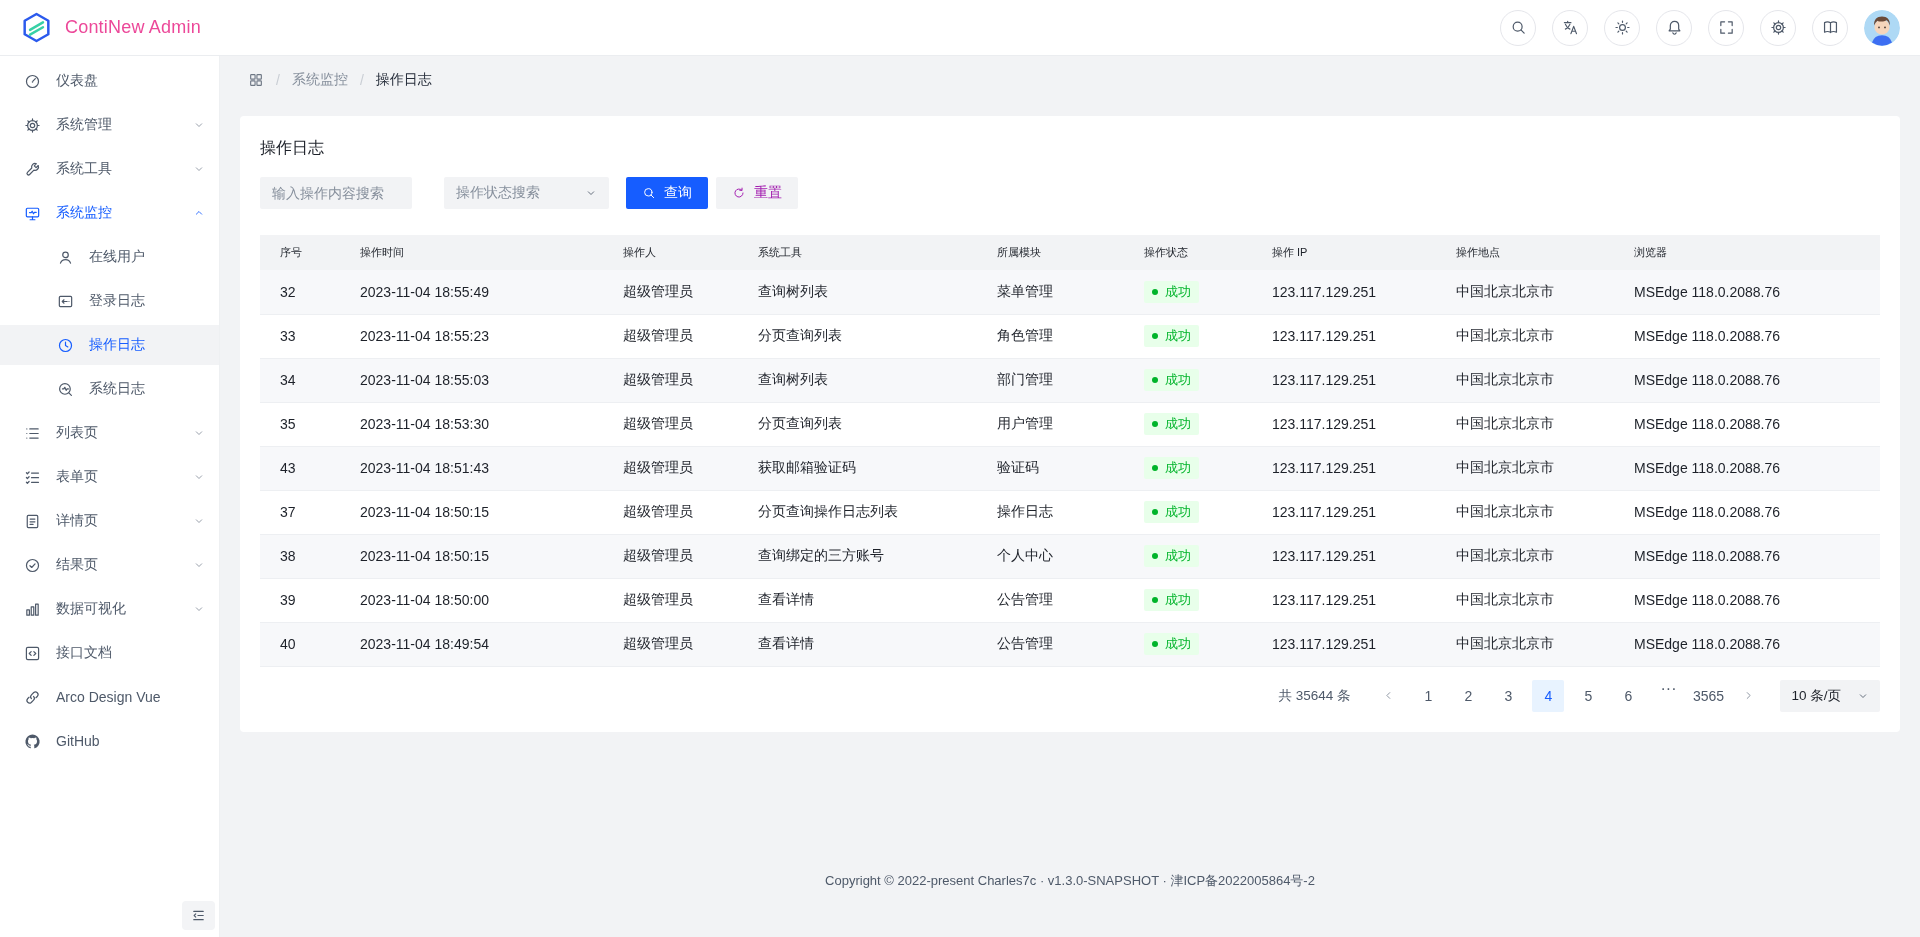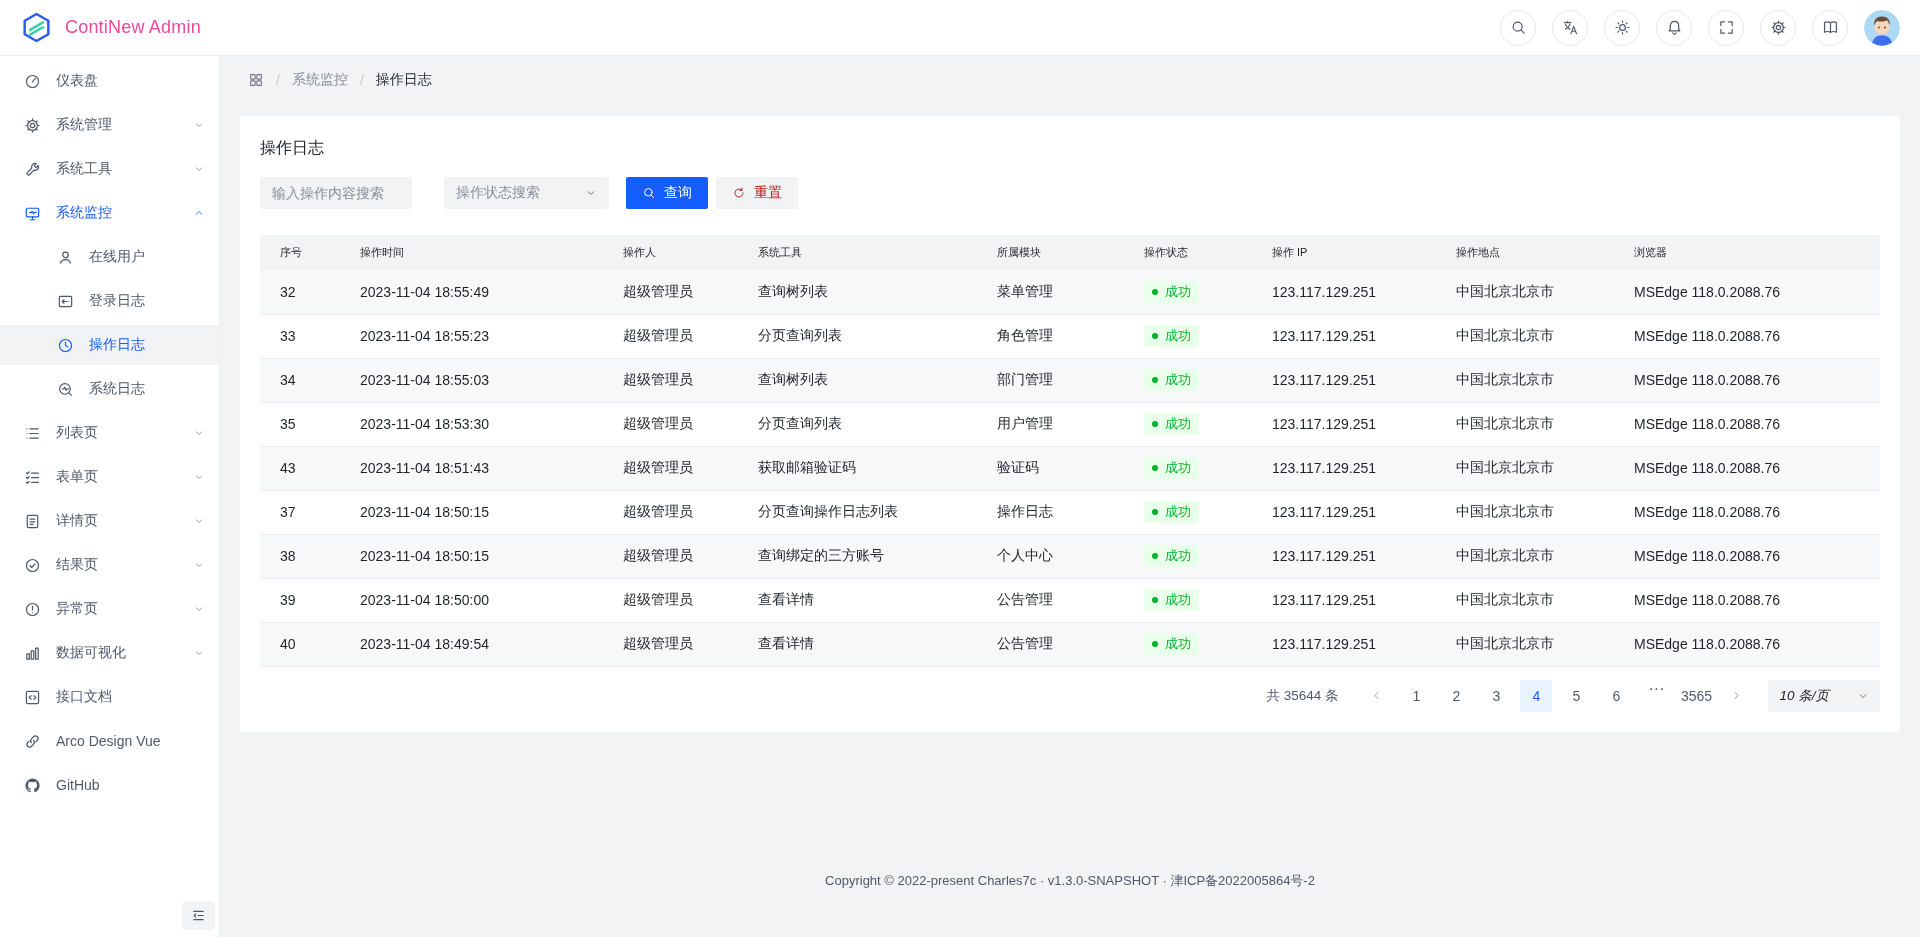--- a/index.html
+++ b/index.html
@@ -86,21 +86,21 @@
   .f-range .ph { flex:1; }
   .f-range .rsep { margin:0 10px; }
   .f-range .cal { width:15px; height:15px; color:#4e5969; }
   .btn {
     height:32px; border:none; border-radius:2px; font-size:14px; cursor:pointer;
     display:inline-flex; align-items:center; justify-content:center; gap:8px; padding:0 16px;
     font-family:"Liberation Sans", sans-serif;
   }
   .btn .ico { width:14px; height:14px; }
   .btn-primary { background:#165dff; color:#fff; margin-right:8px; }
-  .btn-plain { background:#f2f3f5; color:#b91c1c; }
+  .btn-plain { background:#f2f3f5; color:#a21caf; }
 
   
   table { width:100%; border-collapse:collapse; margin-top:26px; table-layout:fixed; }
   col.c1{width:80px} col.c2{width:263px} col.c3{width:135px} col.c4{width:239px}
   col.c5{width:147px} col.c6{width:128px} col.c7{width:184px} col.c8{width:178px}
   th {
     height:35px; background:#f2f3f5; font-size:11px; font-weight:500; color:#1d2129;
     text-align:left; padding:0 0 0 20px; white-space:nowrap;
   }
   td {
@@ -120,21 +120,21 @@
   .pg-arrow, .pg-btn {
     min-width:32px; height:32px; margin-left:8px; border:none; background:none; border-radius:2px;
     display:inline-flex; align-items:center; justify-content:center; color:#4e5969; font-size:14px;
     cursor:pointer; font-family:"Liberation Sans", sans-serif;
   }
   .pg-arrow .ico { width:13px; height:13px; color:#868f9c; }
   .pg-btn.active { background:#e8f3ff; color:#165dff; font-weight:500; }
   .pg-ellipsis { min-width:32px; margin-left:8px; text-align:center; color:#4e5969; }
   .pg-size {
     height:32px; margin-left:16px; background:#f2f3f5; border-radius:2px;
-    display:flex; align-items:center; gap:28px; padding:0 11px; font-size:13.5px; color:#1d2129; cursor:pointer;font-style:italic;
+    display:flex; align-items:center; gap:16px; padding:0 11px; font-size:13.5px; color:#1d2129; cursor:pointer;
   }
   .pg-size .chev { width:12px; height:12px; color:#4e5969; }
 
   .page-footer { margin-top:140px; text-align:center; font-size:13px; color:#4e5969; }
 </style>
 </head>
 <body>
 
 <header class="topbar">
   <div class="brand">
@@ -345,34 +345,20 @@
         </span>
       </div>
       <div class="menu-item">
         <span class="ico mi-ico">
           <svg viewBox="0 0 24 24" fill="none" stroke="currentColor" stroke-width="1.7" stroke-linecap="round" stroke-linejoin="round">
             <circle cx="12" cy="12" r="8.5"></circle>
             <path d="M8.4 12.3l2.5 2.5 4.7-5"></path>
           </svg>
         </span>
         <span>结果页</span>
-        <span class="ico chev">
-          <svg viewBox="0 0 24 24" fill="none" stroke="currentColor" stroke-width="1.7" stroke-linecap="round" stroke-linejoin="round">
-            <path d="M6.6 9.6 12 15l5.4-5.4"></path>
-          </svg>
-        </span>
-      </div>
-      <div class="menu-item">
-        <span class="ico mi-ico">
-          <svg viewBox="0 0 24 24" fill="none" stroke="currentColor" stroke-width="1.7" stroke-linecap="round" stroke-linejoin="round">
-            <circle cx="12" cy="12" r="8.5"></circle>
-            <path d="M12 7.4v5.3 M12 16.3v.01"></path>
-          </svg>
-        </span>
-        <span>异常页</span>
         <span class="ico chev">
           <svg viewBox="0 0 24 24" fill="none" stroke="currentColor" stroke-width="1.7" stroke-linecap="round" stroke-linejoin="round">
             <path d="M6.6 9.6 12 15l5.4-5.4"></path>
           </svg>
         </span>
       </div>
       <div class="menu-item">
         <span class="ico mi-ico">
           <svg viewBox="0 0 24 24" fill="none" stroke="currentColor" stroke-width="1.7" stroke-linecap="round" stroke-linejoin="round">
             <rect x="4" y="12.6" width="3.6" height="7.4"></rect>

